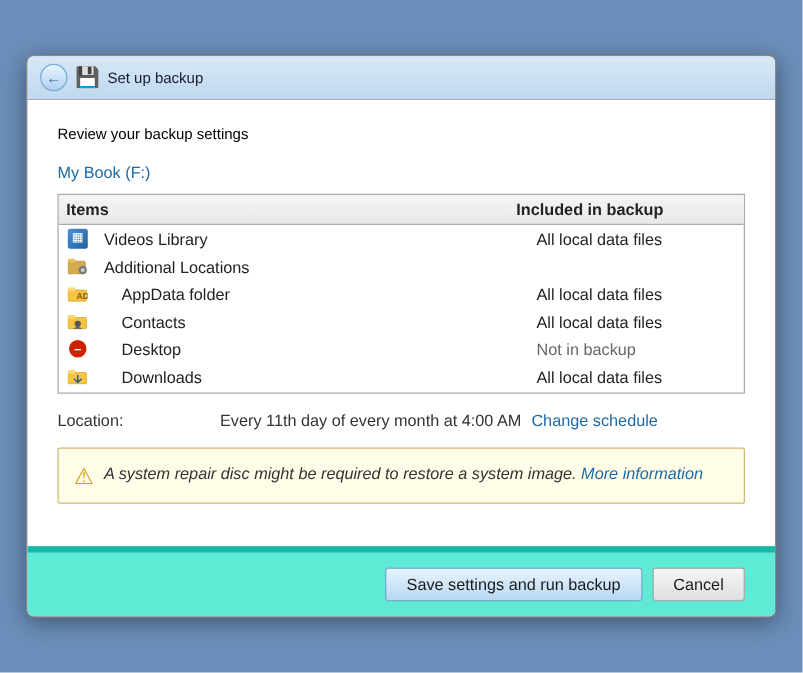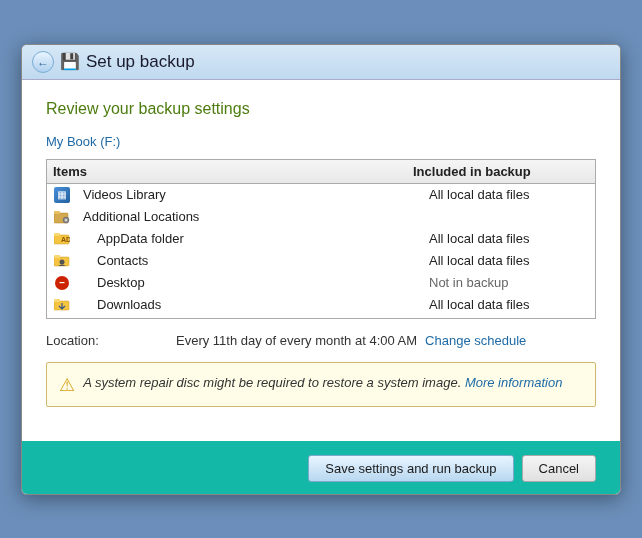--- a/index.html
+++ b/index.html
@@ -39,30 +39,30 @@
       align-items: center;
       justify-content: center;
       cursor: pointer;
       font-size: 12px;
       color: #336699;
     }
     .title-bar-icon {
       font-size: 16px;
     }
     .title-bar-text {
-      font-size: 17px;
+      font-size: 12px;
       color: #1a1a2e;
     }
     .content {
       padding: 20px 24px;
       background: #fff;
     }
     .section-title {
-      color: #4d7c0f;
-      font-size: 16px;
+      color: #000000;
+      font-size: 12px;
       font-weight: normal;
       margin-bottom: 16px;
     }
     .field-row {
       display: flex;
       align-items: center;
       margin-bottom: 10px;
     }
     .field-label {
       color: #333;
@@ -171,22 +171,22 @@
       color: #333;
       line-height: 1.5;
       font-style: italic;
     }
     .warning-link {
       color: #1e6aa6;
       text-decoration: none;
     }
     .footer {
       padding: 12px 24px;
-      background: #14b8a6;
-      border-top: 2px solid #14b8a6;
+      background: #5eead4;
+      border-top: 5px solid #14b8a6;
       display: flex;
       justify-content: flex-end;
       gap: 8px;
     }
     .btn {
       padding: 5px 16px;
       border-radius: 3px;
       border: 1px solid #7a9ec0;
       cursor: pointer;
       font-size: 13px;

